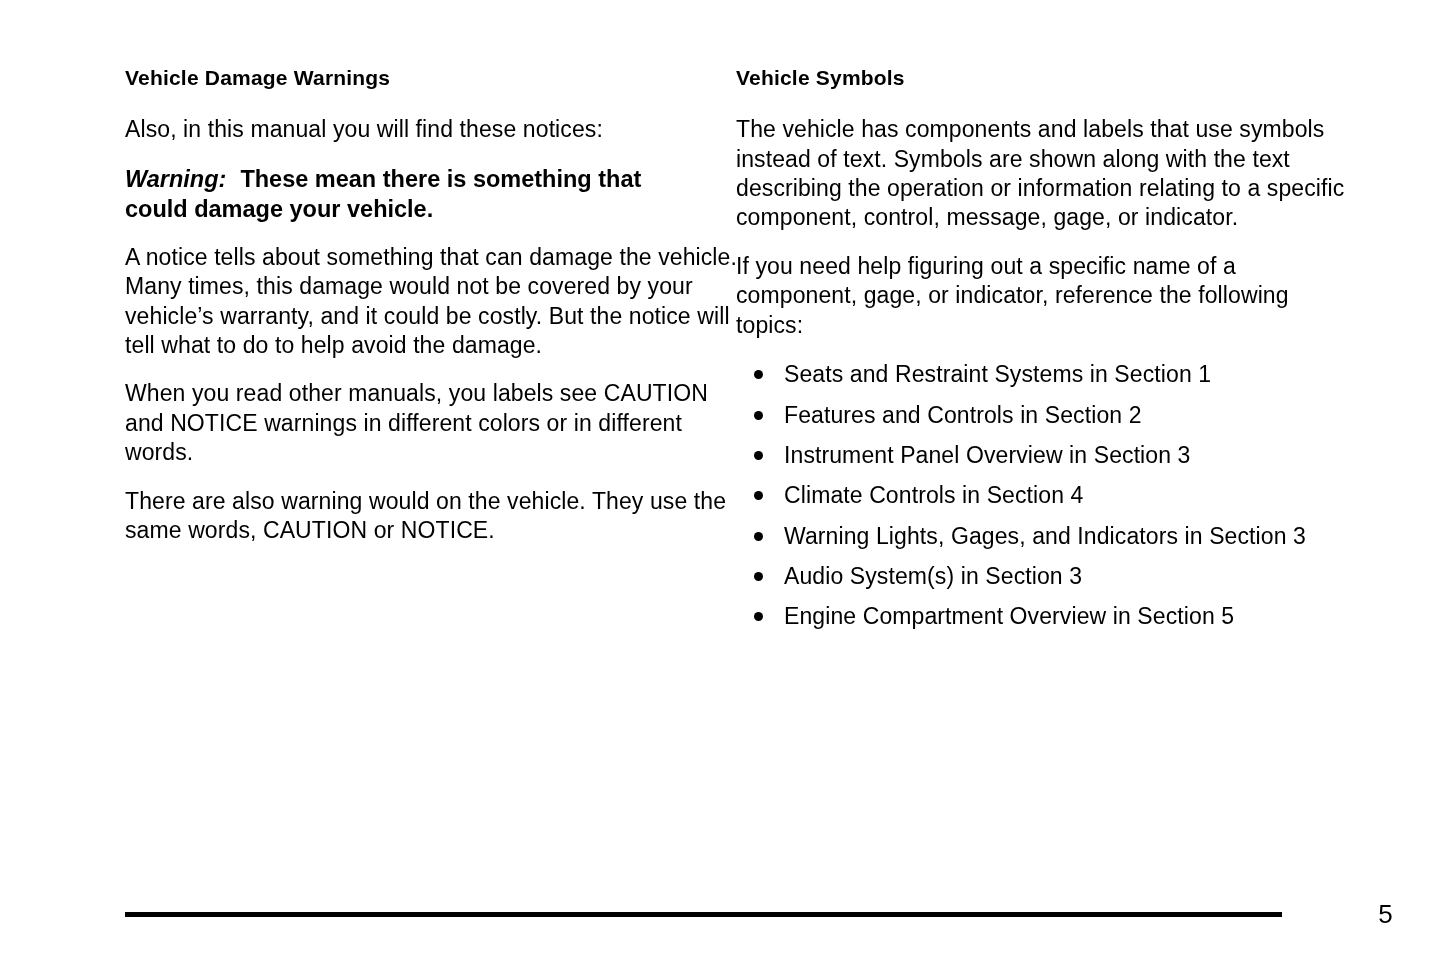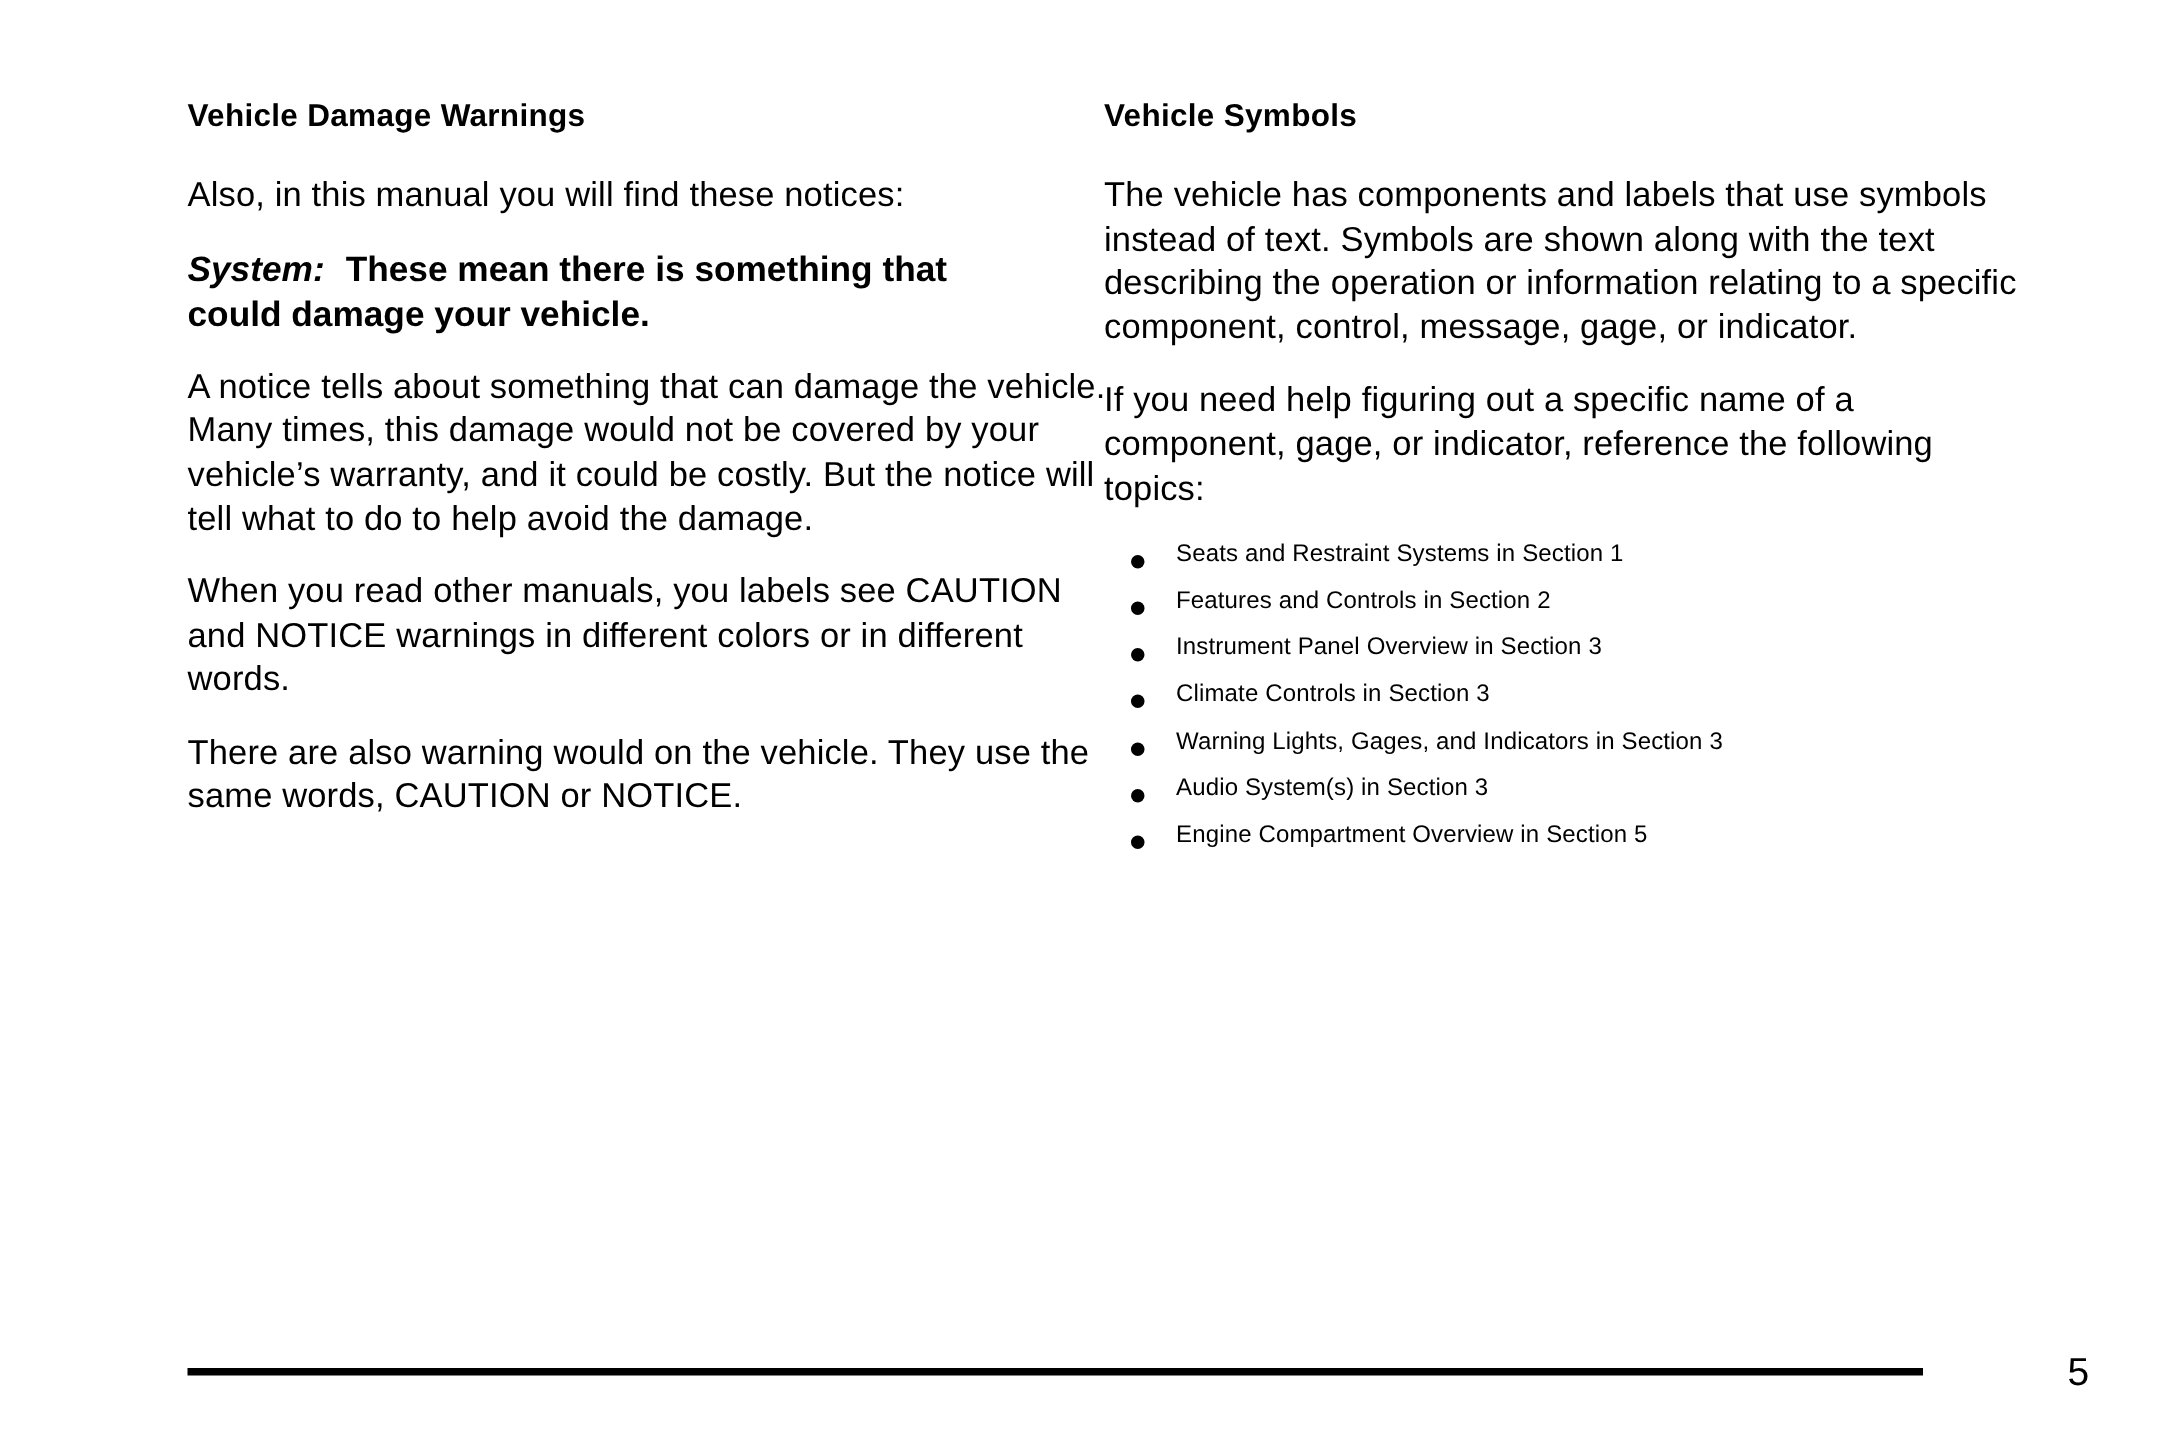--- a/index.html
+++ b/index.html
@@ -55,21 +55,21 @@
     display: inline-block;
     width: 14px;
   }
   ul.topic-list {
     list-style: none;
     margin: 4px 0 0 0;
     padding: 0;
   }
   ul.topic-list li {
     position: relative;
-    font-size: 16px;
+    font-size: 23px;
     line-height: 1.32;
     padding-left: 48px;
     margin-bottom: 10px;
     letter-spacing: 0.1px;
   }
   ul.topic-list li::before {
     content: "";
     position: absolute;
     left: 18px;
     top: 11px;
@@ -97,41 +97,41 @@
 </head>
 <body>
 
 <div class="page">
 
   <div class="col col-left">
     <h1 class="section-heading">Vehicle Damage Warnings</h1>
 
     <p class="body-text">Also, in this manual you will find these notices:</p>
 
-    <p class="notice-para"><span class="notice-label">System:</span><span class="notice-gap"></span><span>These mean there is something that could damage your vehicle.</span></p>
+    <p class="notice-para"><span class="notice-label">Warning:</span><span class="notice-gap"></span><span>These mean there is something that could damage your vehicle.</span></p>
 
     <p class="body-text">A notice tells about something that can damage the vehicle. Many times, this damage would not be covered by your vehicle’s warranty, and it could be costly. But the notice will tell what to do to help avoid the damage.</p>
 
     <p class="body-text">When you read other manuals, you labels see CAUTION and NOTICE warnings in different colors or in different words.</p>
 
     <p class="body-text">There are also warning would on the vehicle. They use the same words, CAUTION or NOTICE.</p>
   </div>
 
   <div class="col col-right">
     <h1 class="section-heading">Vehicle Symbols</h1>
 
     <p class="body-text">The vehicle has components and labels that use symbols instead of text. Symbols are shown along with the text describing the operation or information relating to a specific component, control, message, gage, or indicator.</p>
 
     <p class="body-text">If you need help figuring out a specific name of a component, gage, or indicator, reference the following topics:</p>
 
     <ul class="topic-list">
       <li>Seats and Restraint Systems in Section 1</li>
       <li>Features and Controls in Section 2</li>
       <li>Instrument Panel Overview in Section 3</li>
-      <li>Climate Controls in Section 3</li>
+      <li>Climate Controls in Section 4</li>
       <li>Warning Lights, Gages, and Indicators in Section 3</li>
       <li>Audio System(s) in Section 3</li>
       <li>Engine Compartment Overview in Section 5</li>
     </ul>
   </div>
 
   <div class="footer-rule"></div>
   <div class="page-number">5</div>
 
 </div>

